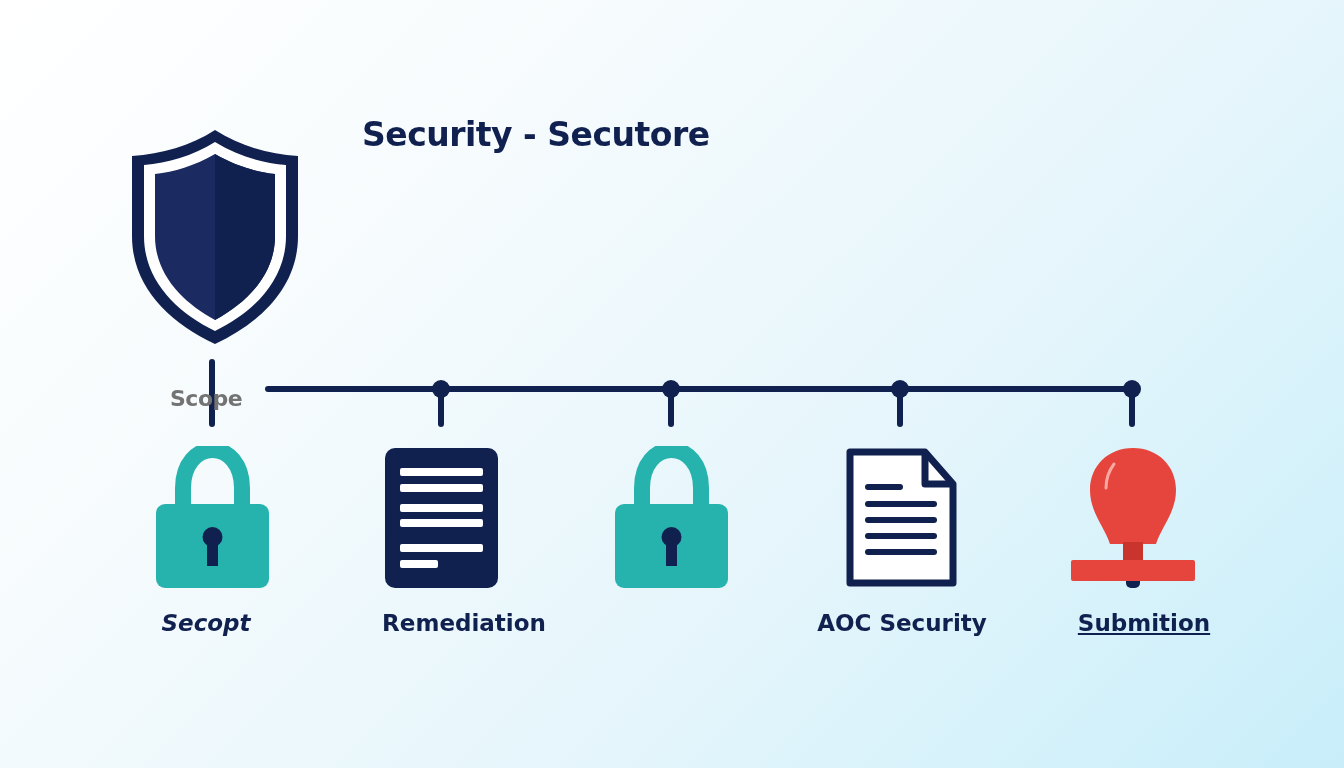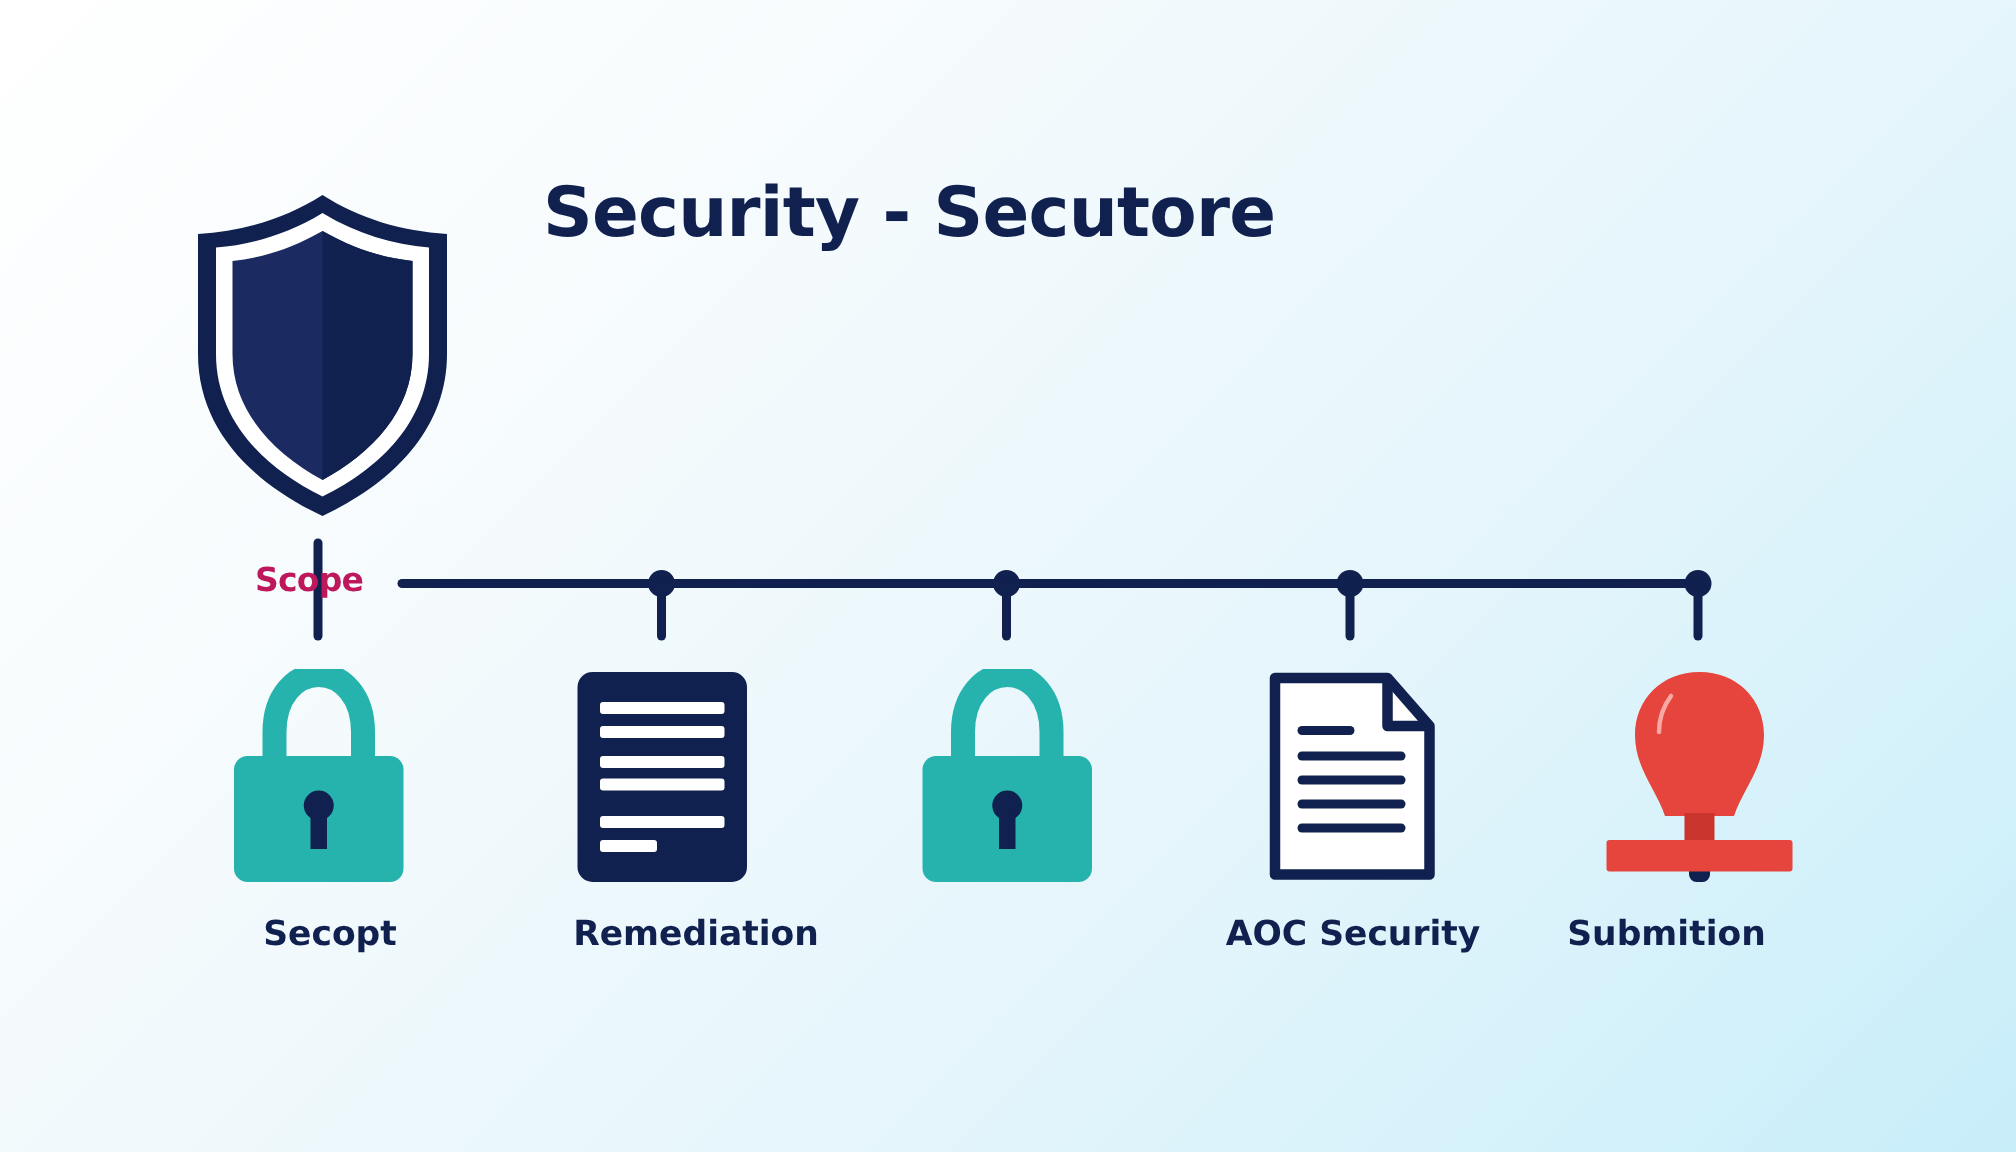--- a/index.html
+++ b/index.html
@@ -11,35 +11,35 @@
     }
     body {
       position: relative;
       font-family: "DejaVu Sans", "Liberation Sans", sans-serif;
       background: linear-gradient(135deg, #ffffff 0%, #f6fbfd 30%, #e4f5fb 65%, #c8eefa 100%);
     }
     .abs { position: absolute; }
     .title {
       left: 362px;
       top: 118px;
-      font-size: 46px;
+      font-size: 33px;
       font-weight: bold;
       color: #10204f;
       letter-spacing: -0.5px;
       white-space: nowrap;
       line-height: 1;
     }
     .shield { left: 128px; top: 126px; width: 174px; height: 222px; }
     .timeline-svg { left: 0; top: 350px; width: 1344px; height: 90px; }
     .scope-label {
       left: 170px;
-      top: 377px;
+      top: 388px;
       font-size: 22px;
       font-weight: bold;
-      color: #be185d;
+      color: #737373;
       line-height: 1;
       letter-spacing: -0.5px;
     }
     .step-icon { top: 446px; }
     .step-label {
       top: 612px;
       font-size: 23px;
       font-weight: bold;
       color: #10204f;
       white-space: nowrap;
@@ -83,21 +83,21 @@
   </g>
 </svg>
 <div class="abs scope-label">Scope</div>
 
 <svg class="abs step-icon" style="left:155px;width:115px;height:145px;" viewBox="0 0 115 145">
   <path d="M28 62 L28 42 C28 18 42 4 57.5 4 C73 4 87 18 87 42 L87 62" fill="none" stroke="#26b3ae" stroke-width="16"></path>
   <rect x="1" y="58" width="113" height="84" rx="9" fill="#26b3ae"></rect>
   <circle cx="57.5" cy="91" r="10" fill="#10204f"></circle>
   <rect x="52" y="92" width="11" height="28" fill="#10204f"></rect>
 </svg>
-<div class="abs step-label" style="left:220px;">Secopt</div>
+<div class="abs step-label" style="left:206px;font-style:italic;">Secopt</div>
 
 <svg class="abs step-icon" style="left:384px;width:115px;height:145px;" viewBox="0 0 115 145">
   <rect x="1" y="2" width="113" height="140" rx="10" fill="#10204f"></rect>
   <rect x="16" y="22" width="83" height="8" rx="2" fill="#ffffff"></rect>
   <rect x="16" y="38" width="83" height="8" rx="2" fill="#ffffff"></rect>
   <rect x="16" y="58" width="83" height="8" rx="2" fill="#ffffff"></rect>
   <rect x="16" y="73" width="83" height="8" rx="2" fill="#ffffff"></rect>
   <rect x="16" y="98" width="83" height="8" rx="2" fill="#ffffff"></rect>
   <rect x="16" y="114" width="38" height="8" rx="2" fill="#ffffff"></rect>
 </svg>
@@ -122,13 +122,13 @@
 </svg>
 <div class="abs step-label" style="left:902px;">AOC Security</div>
 
 <svg class="abs step-icon" style="left:1070px;width:126px;height:145px;" viewBox="0 0 126 145">
   <path d="M63 2 C38 2 20 20 20 44 C20 66 34 80 40 98 L86 98 C92 80 106 66 106 44 C106 20 88 2 63 2 Z" fill="#e5453c"></path>
   <path d="M44 18 C38 26 36 34 36 42" fill="none" stroke="#f7a9a2" stroke-width="3" stroke-linecap="round"></path>
   <rect x="53" y="96" width="20" height="22" fill="#c9342d"></rect>
   <rect x="56" y="128" width="14" height="14" rx="5" fill="#10204f"></rect>
   <rect x="1" y="114" width="124" height="21" rx="2" fill="#e5453c"></rect>
 </svg>
-<div class="abs step-label" style="left:1111px;">Submition</div>
+<div class="abs step-label" style="left:1144px;text-decoration:underline;">Submition</div>
 
 </body></html>

